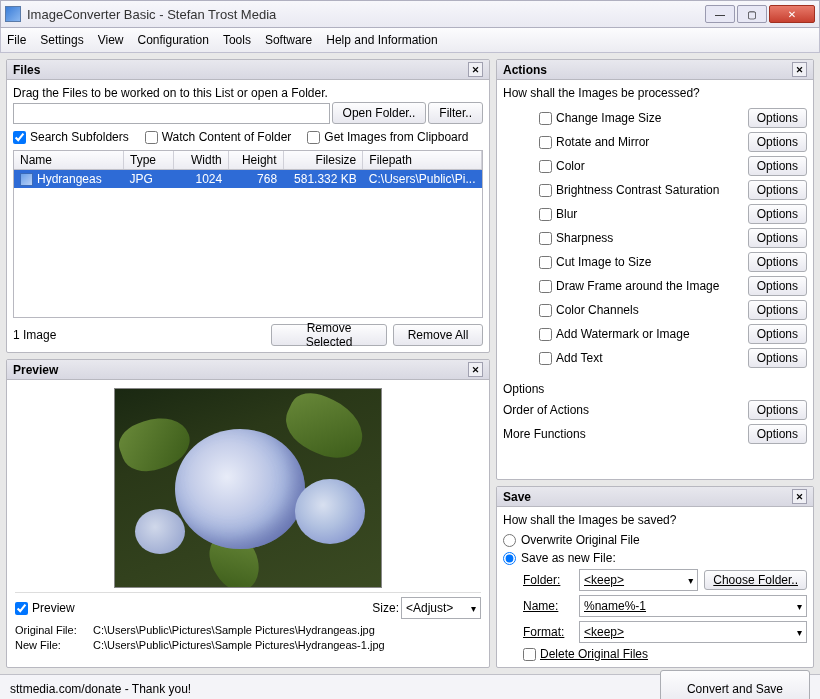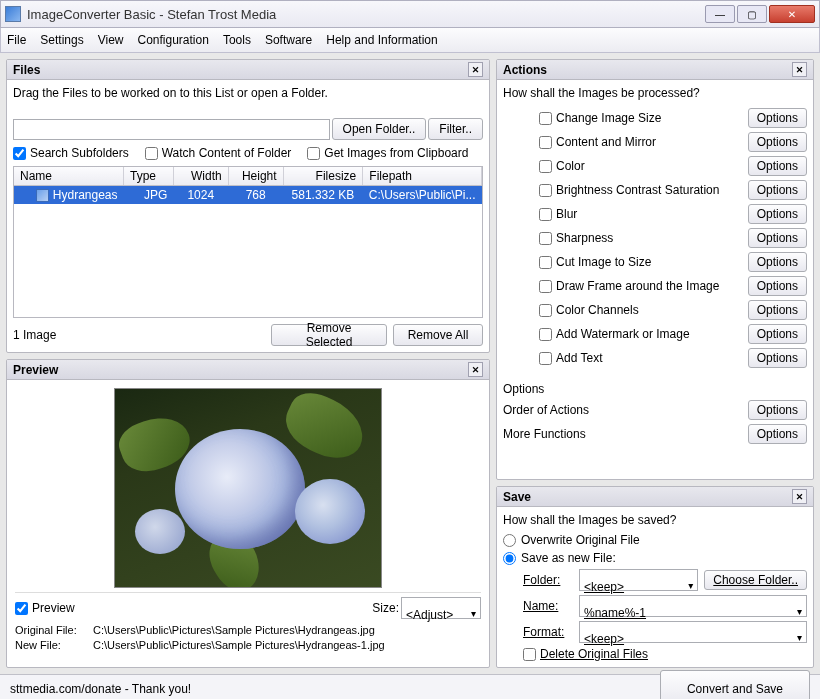--- a/index.html
+++ b/index.html
@@ -22,21 +22,21 @@
 .panel-body { padding: 6px; flex: 1; display: flex; flex-direction: column; }
 .files-panel { height: 294px; }
 .row { display: flex; align-items: center; gap: 2px; margin-bottom: 6px; }
 .textbox { flex: 1; height: 21px; border: 1px solid #abadb3; padding: 0 4px; }
 .btn { height: 22px; border: 1px solid #abadb3; background: linear-gradient(#fdfdfe,#e8e8ef); padding: 0 10px; border-radius: 3px; cursor: pointer; font-size: 12px; display: inline-flex; align-items: center; }
 .chk { display: flex; align-items: center; gap: 4px; }
 .chk input { width: 13px; height: 13px; }
 .table-wrap { border: 1px solid #b8b8c0; flex: 1; background: #fff; overflow: hidden; }
 table { width: 100%; border-collapse: collapse; font-size: 12px; }
 thead th { background: linear-gradient(#fcfcfe,#ececf2); border-right: 1px solid #d0d0d8; border-bottom: 1px solid #c0c0c8; text-align: left; padding: 2px 6px; font-weight: normal; }
-tbody td { padding: 2px 6px; text-align: right; }
+tbody td { padding: 2px 6px; }
 tr.selected td { background: #2e6bd6; color: #fff; }
 .file-icon { display: inline-block; width: 13px; height: 13px; background: linear-gradient(135deg,#6aa0ea,#b8d0f5); border: 1px solid #3a6ab8; vertical-align: middle; margin-right: 4px; }
 .count-row { display: flex; align-items: center; margin-top: 6px; gap: 6px; }
 .count-row .count { flex: 1; }
 .preview-panel { flex: 1; }
 .preview-img { width: 268px; height: 200px; margin: 4px auto; display: block; background: linear-gradient(160deg,#1a2812 0%,#2a3818 30%,#3a4a22 100%); position: relative; border: 1px solid #888; overflow: hidden; }
 .flower-cluster { position: absolute; border-radius: 50%; }
 .fc1 { width: 130px; height: 120px; left: 60px; top: 40px; background: radial-gradient(circle at 40% 40%, #e8ecf8 0%, #c8d0ea 30%, #a8b8e0 55%, #8090c8 80%); box-shadow: inset -10px -10px 20px rgba(60,70,140,0.4); }
 .fc2 { width: 70px; height: 65px; left: 180px; top: 90px; background: radial-gradient(circle at 40% 40%, #d8e0f0 0%, #b0c0e0 40%, #8898d0 80%); }
 .fc3 { width: 50px; height: 45px; left: 20px; top: 120px; background: radial-gradient(circle at 40% 40%, #d0d8ea 0%, #9aa8d0 80%); }
@@ -50,27 +50,27 @@
 .actions-panel { flex: 1; }
 .action-row { display: flex; align-items: center; margin-bottom: 4px; }
 .action-row .chk { flex: 1; margin-left: 36px; }
 .btn-sm { height: 20px; padding: 0 8px; }
 .section-label { margin: 10px 0 4px 0; }
 .save-panel { }
 .radio-row { display: flex; align-items: center; gap: 5px; margin-bottom: 4px; }
 .save-grid { margin-left: 20px; text-decoration: underline; }
 .save-grid .grow { display: flex; align-items: center; gap: 6px; margin-bottom: 4px; }
 .save-grid .lbl { width: 50px; }
-.combo { flex: 1; height: 21px; border: 1px solid #abadb3; display: flex; padding: 10px 4px; background: #fff; position: relative; }
+.combo { flex: 1; height: 21px; border: 1px solid #abadb3; display: flex; align-items: center; padding: 10px 4px; background: #fff; position: relative; }
 .combo::after { content: "▾"; position: absolute; right: 4px; font-size: 10px; }
 .footer { height: 28px; border-top: 1px solid #c0c0c8; background: #f4f4f8; display: flex; align-items: center; padding: 0 10px; }
 .footer .msg { flex: 1; font-size: 12px; }
 .big-btn { height: 38px; padding: 0 26px; }
 .th-right { text-align: right !important; }
-.td-right { text-align: center; }
+.td-right { text-align: right; }
 </style>
 </head>
 <body>
 
 <div class="titlebar">
   <div class="app-icon"></div>
   <div class="title">ImageConverter Basic - Stefan Trost Media</div>
   <div class="win-controls">
     <div class="win-btn">—</div>
     <div class="win-btn">▢</div>
@@ -90,21 +90,21 @@
 
 <div class="content">
   <div class="left-col">
     <div class="panel files-panel">
       <div class="panel-header">
         <span>Files</span>
         <span class="spacer"></span>
         <span class="close-x">✕</span>
       </div>
       <div class="panel-body">
-        <div style="margin-bottom:18px;">Drag the Files to be worked on to this List or open a Folder.</div>
+        <div style="margin-bottom:2px;">Drag the Files to be worked on to this List or open a Folder.</div>
         <div class="row">
           <input class="textbox" style="">
           <button class="btn">Open Folder..</button>
           <button class="btn">Filter..</button>
         </div>
         <div class="row">
           <label class="chk">
               <input type="checkbox" checked="" style="">
               <span>Search Subfolders</span>
             </label>
@@ -202,21 +202,21 @@
             <div class="action-row">
               <label class="chk">
                 <input type="checkbox" style="">
                 <span>Change Image Size</span>
               </label>
               <button class="btn btn-sm">Options</button>
             </div>
             <div class="action-row">
               <label class="chk">
                 <input type="checkbox" style="">
-                <span>Content and Mirror</span>
+                <span>Rotate and Mirror</span>
               </label>
               <button class="btn btn-sm">Options</button>
             </div>
             <div class="action-row">
               <label class="chk">
                 <input type="checkbox" style="">
                 <span>Color</span>
               </label>
               <button class="btn btn-sm">Options</button>
             </div>

